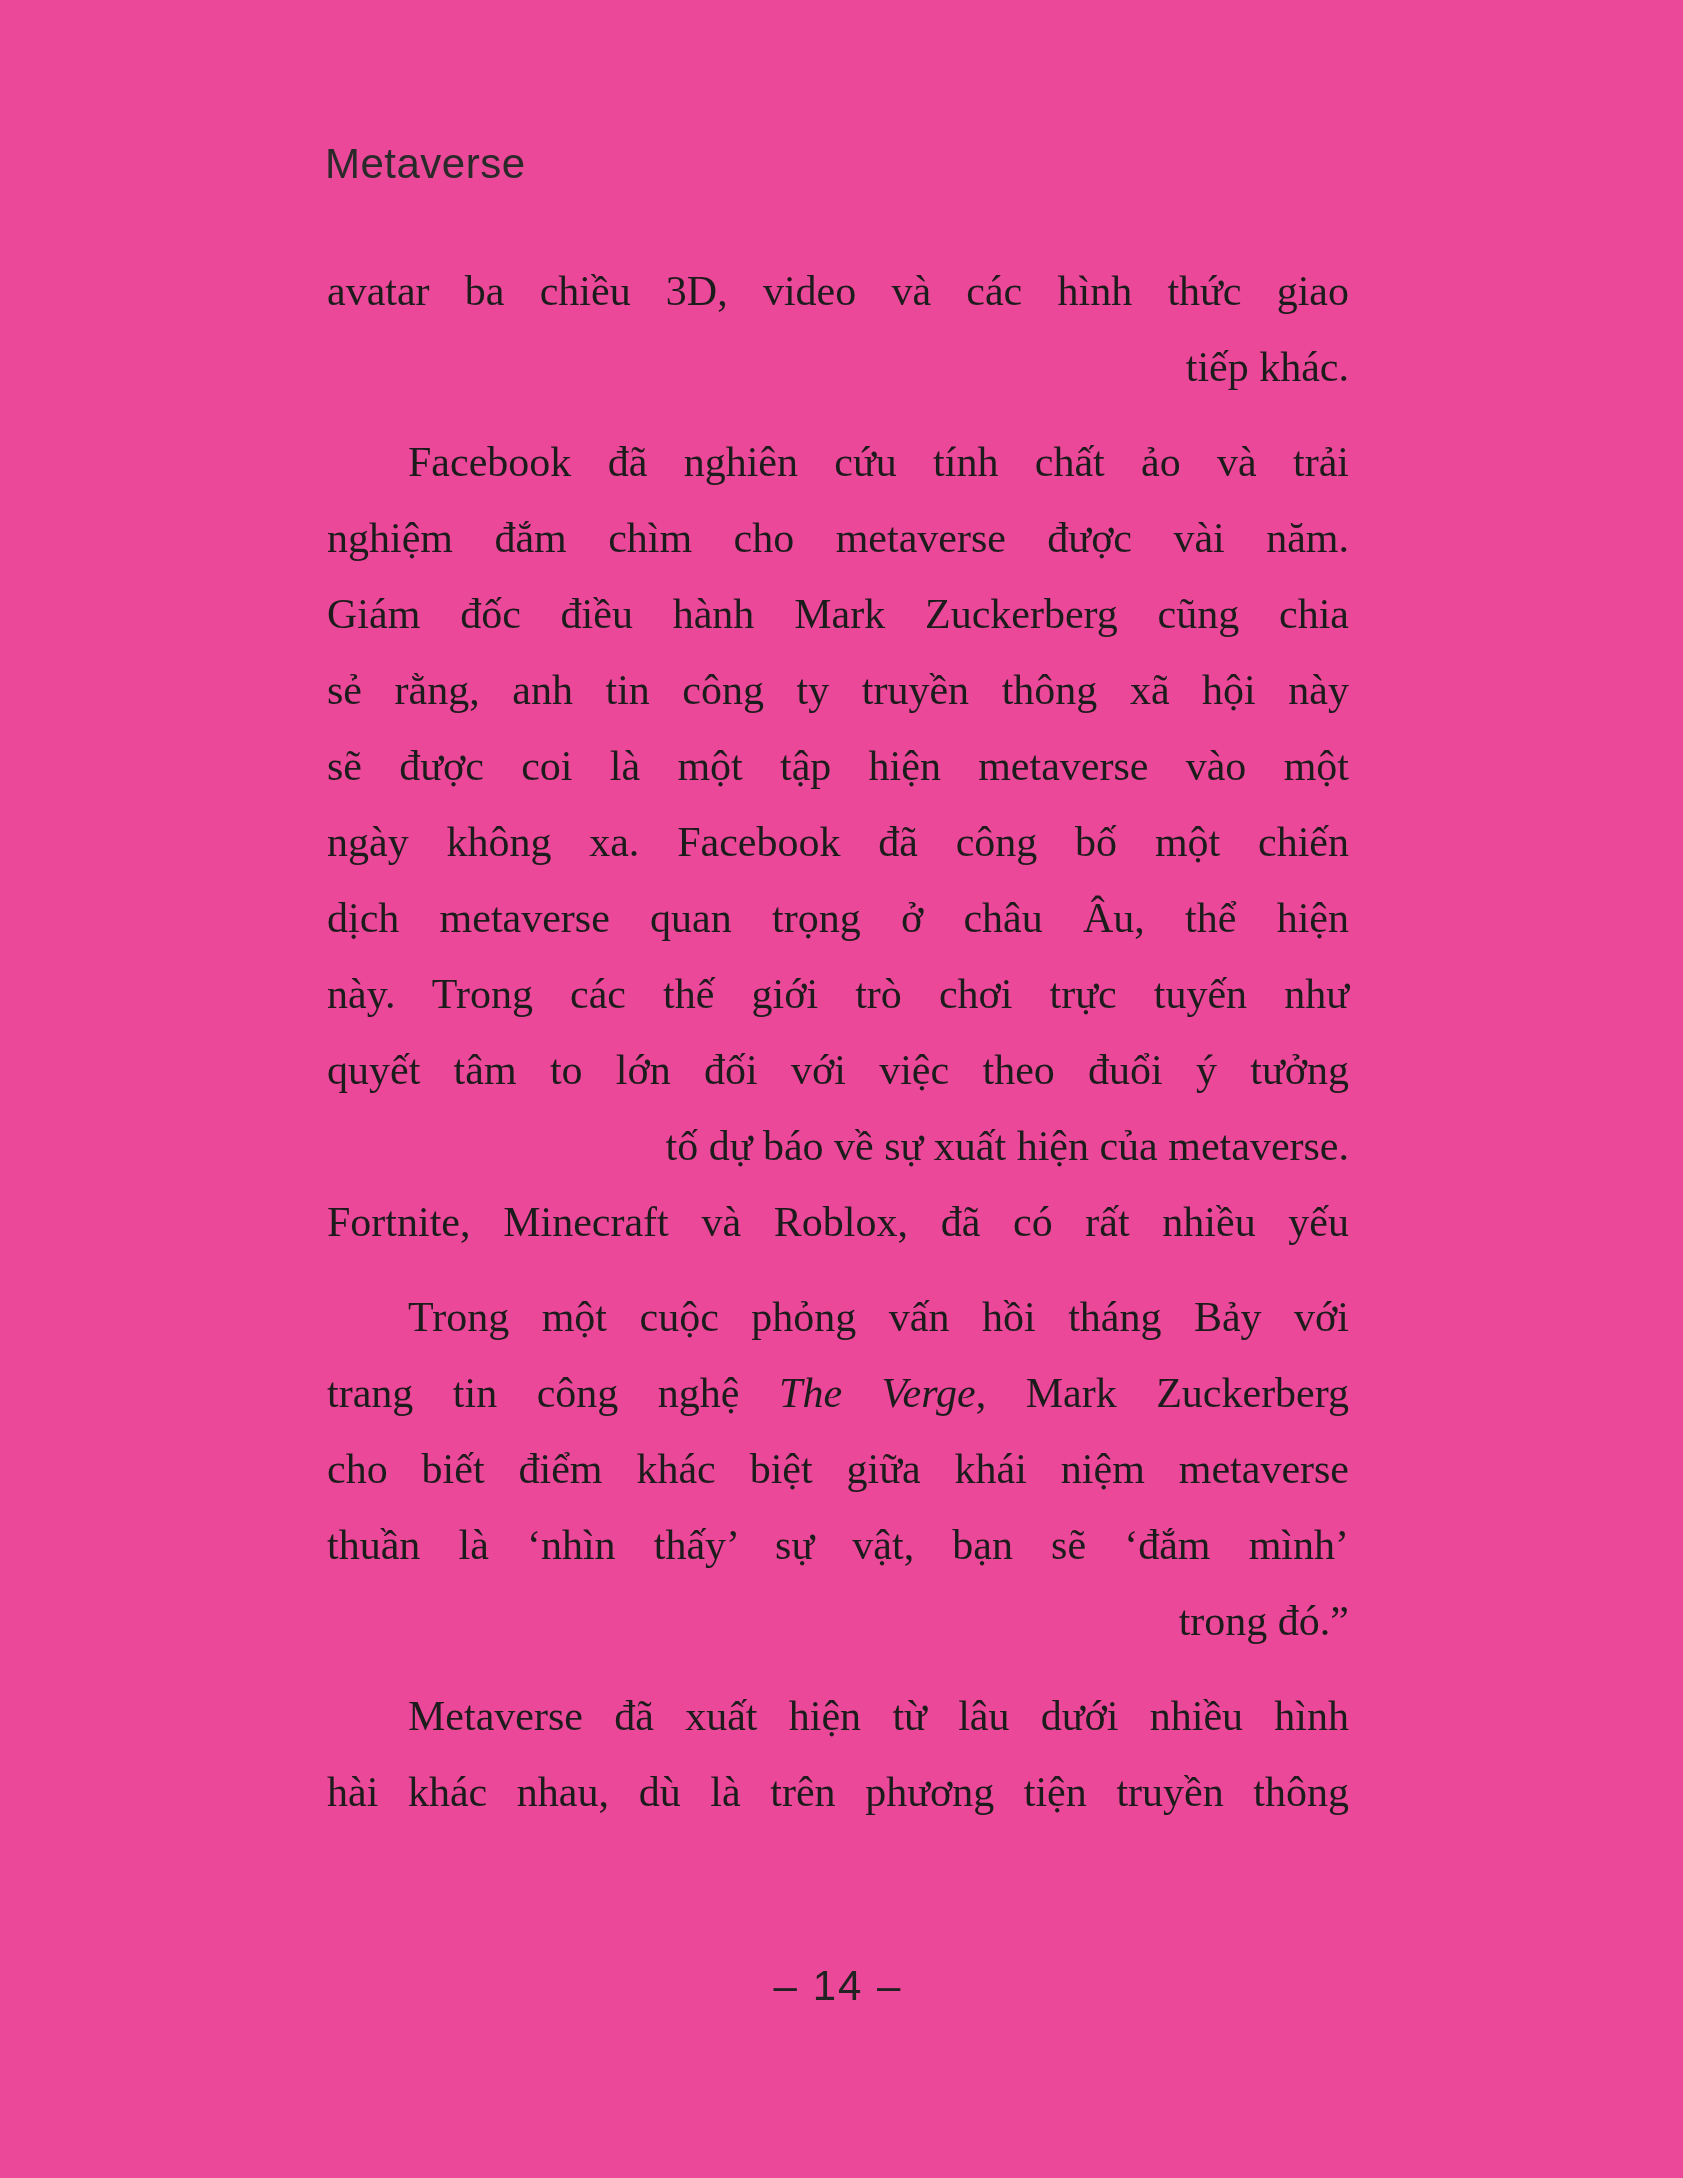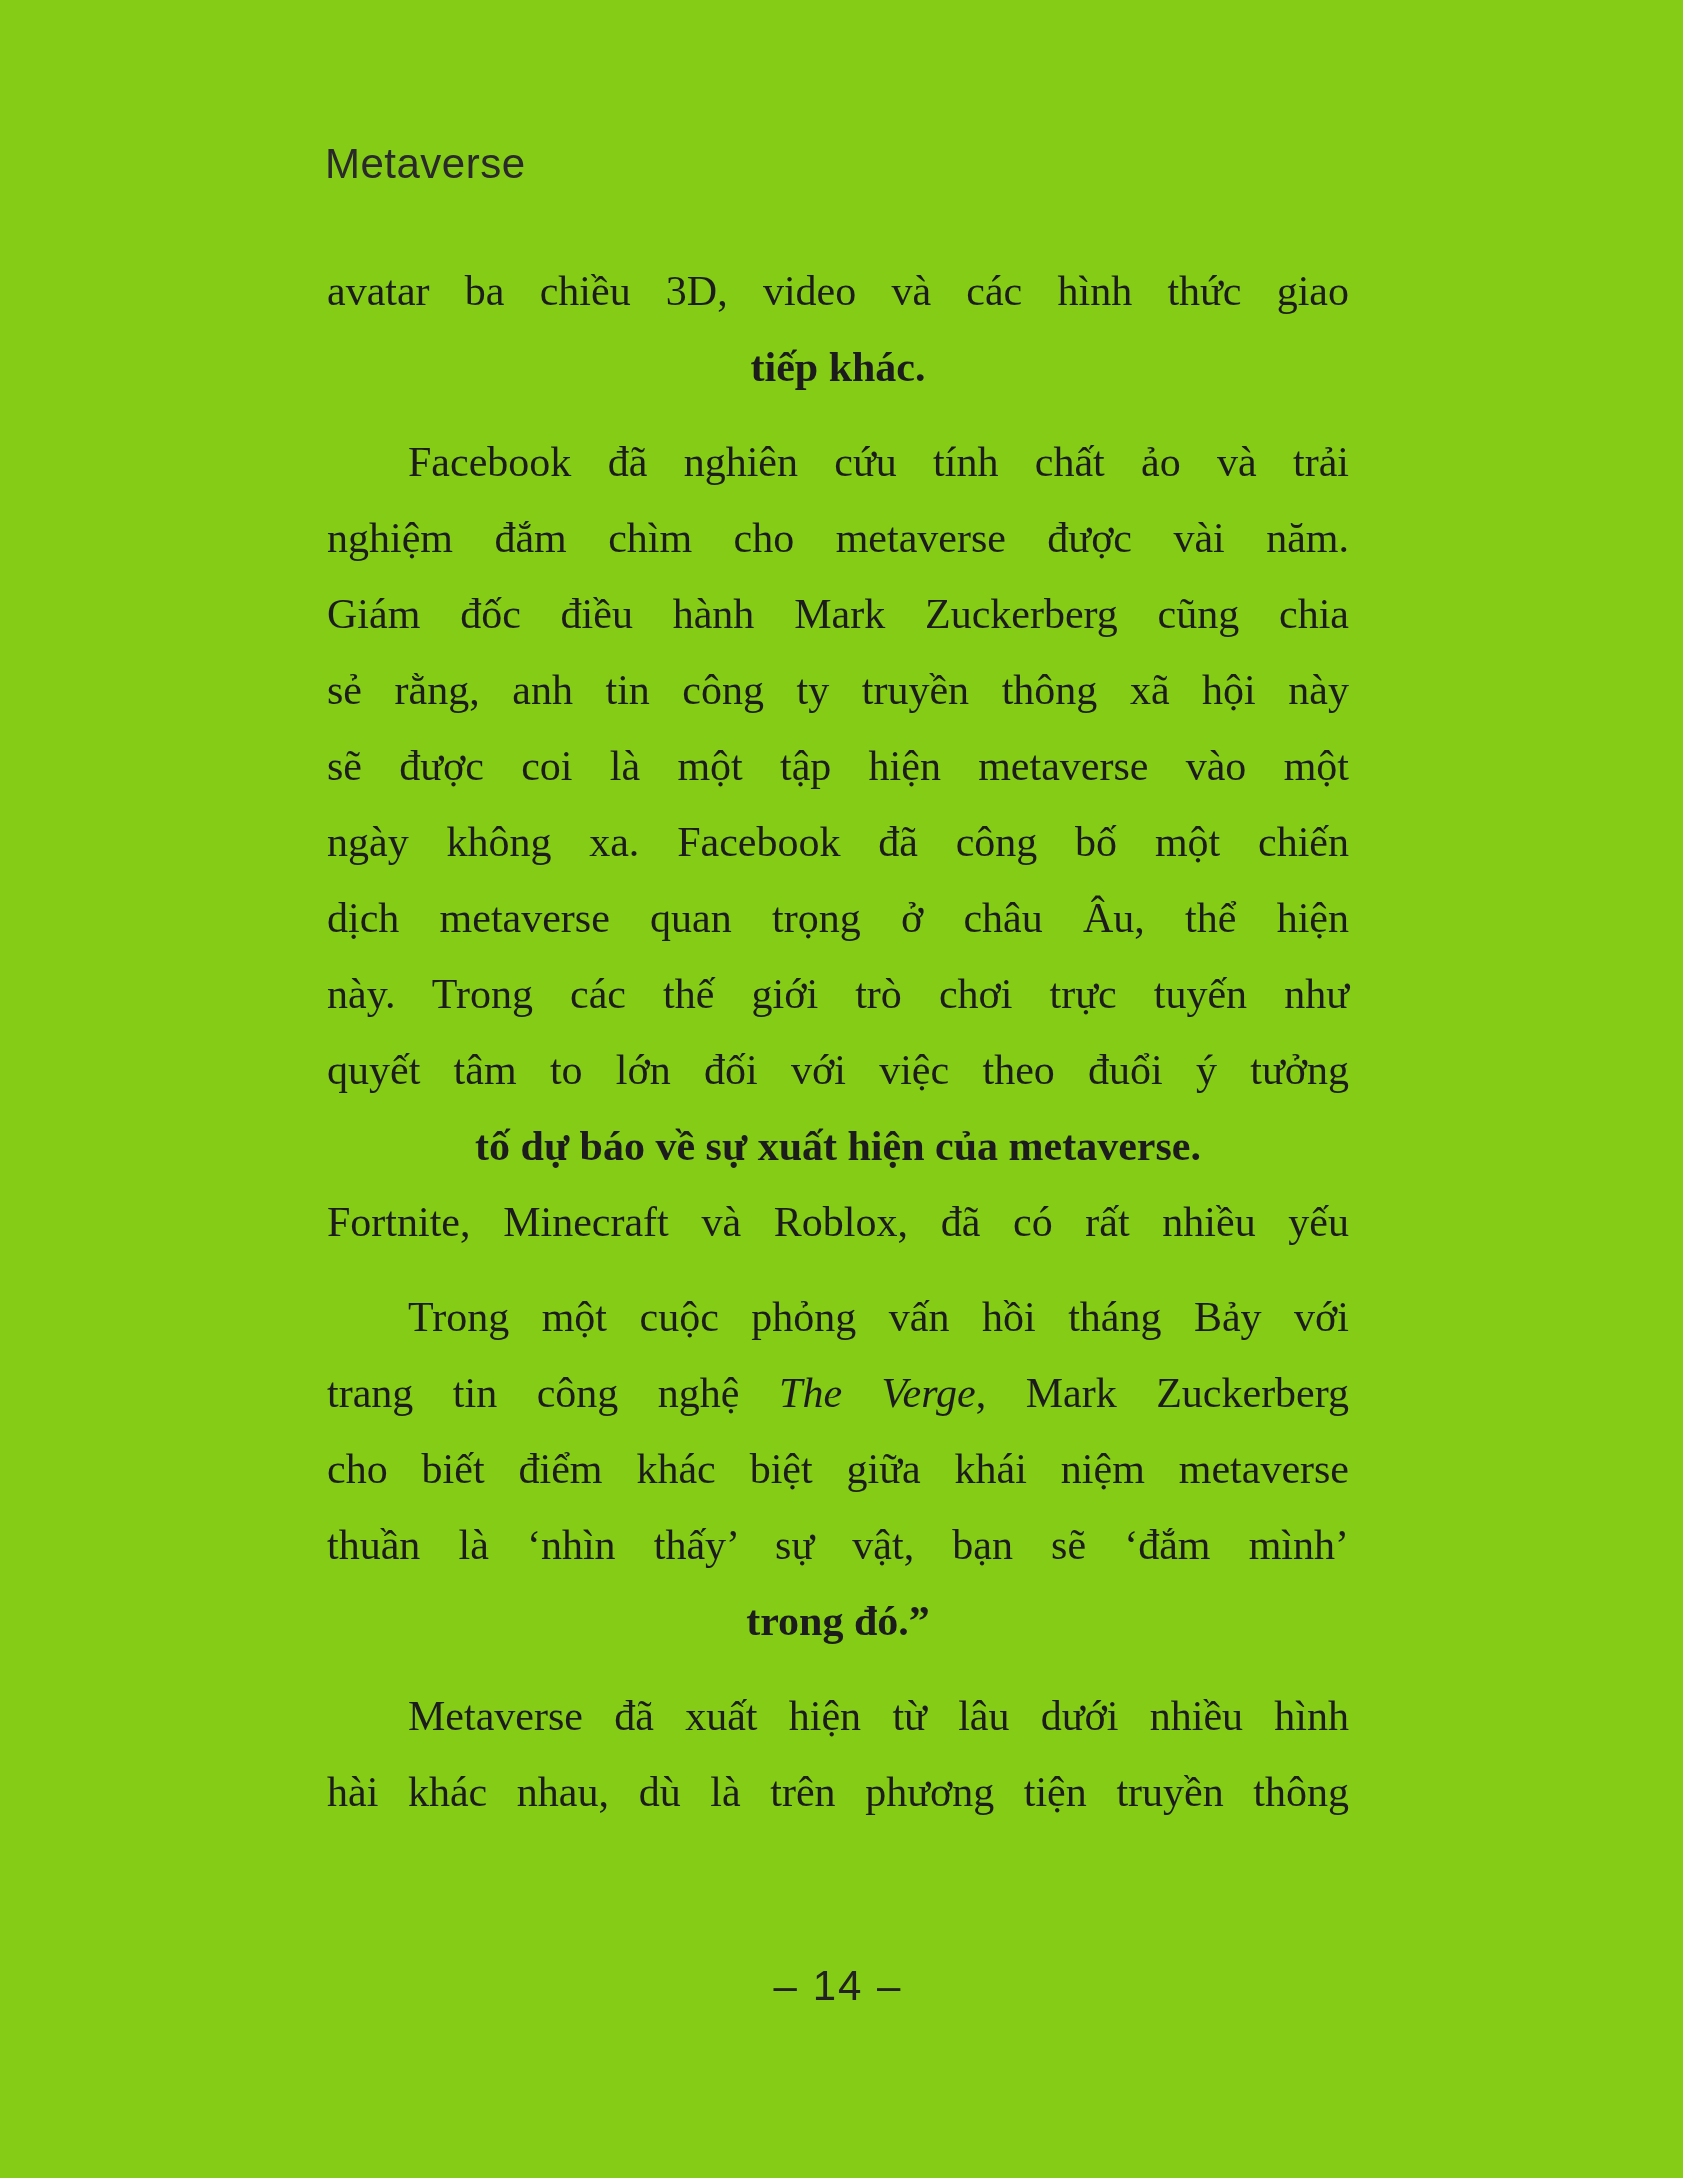--- a/index.html
+++ b/index.html
@@ -4,21 +4,21 @@
 <style>
   html, body {
     margin: 0;
     padding: 0;
     background: #ffffff;
   }
   .page {
     position: relative;
     width: 1683px;
     height: 2178px;
-    background: #84cc16;
+    background: #ec4899;
     overflow: hidden;
     font-family: "Liberation Serif", serif;
     color: #1c1c1c;
   }
   .running-header {
     position: absolute;
     left: 325px;
     top: 140px;
     font-family: "Liberation Sans", sans-serif;
     font-size: 42px;
@@ -40,23 +40,22 @@
     margin: 0 0 19px 0;
   }
   .line {
     width: 100%;
   }
   .line.just {
     text-align: justify;
     text-align-last: justify;
   }
   .line.last {
-    text-align: center;
+    text-align: right;
     text-align-last: auto;
-    font-weight: bold;
   }
   .line.indent {
     padding-left: 81px;
     box-sizing: border-box;
   }
   .italic {
     font-style: italic;
     margin-top: 8px;
   }
   .page-footer {

